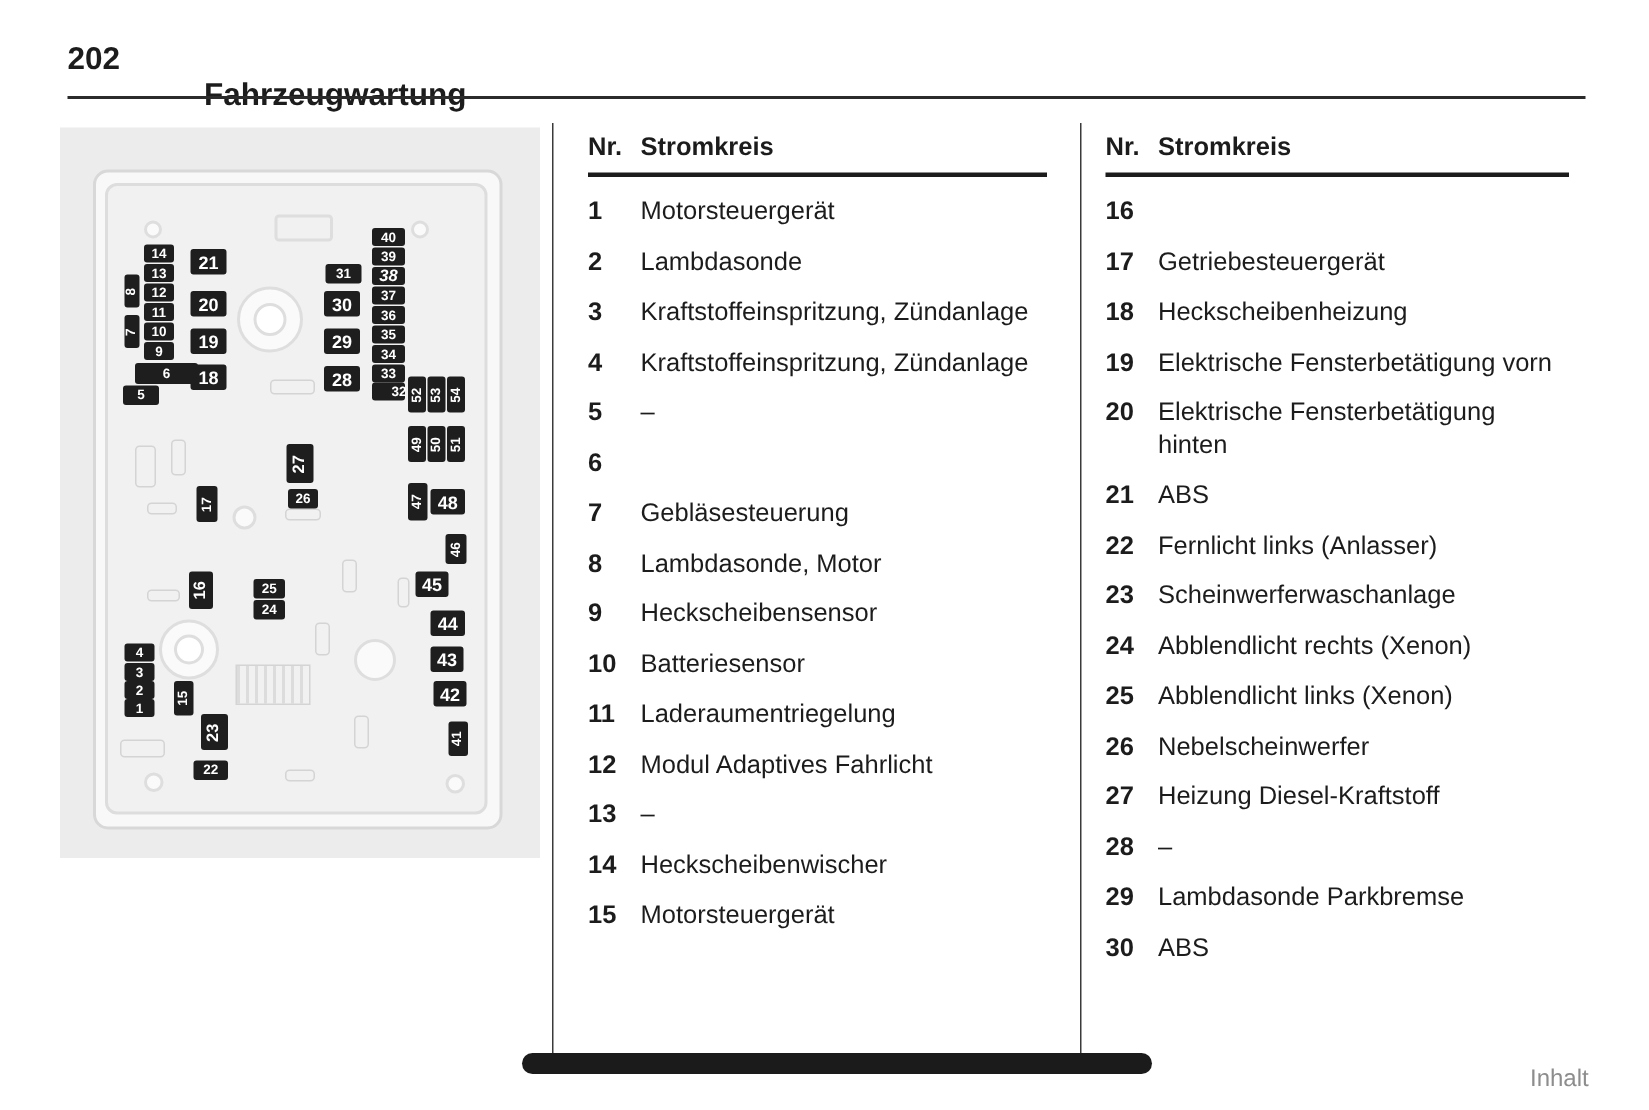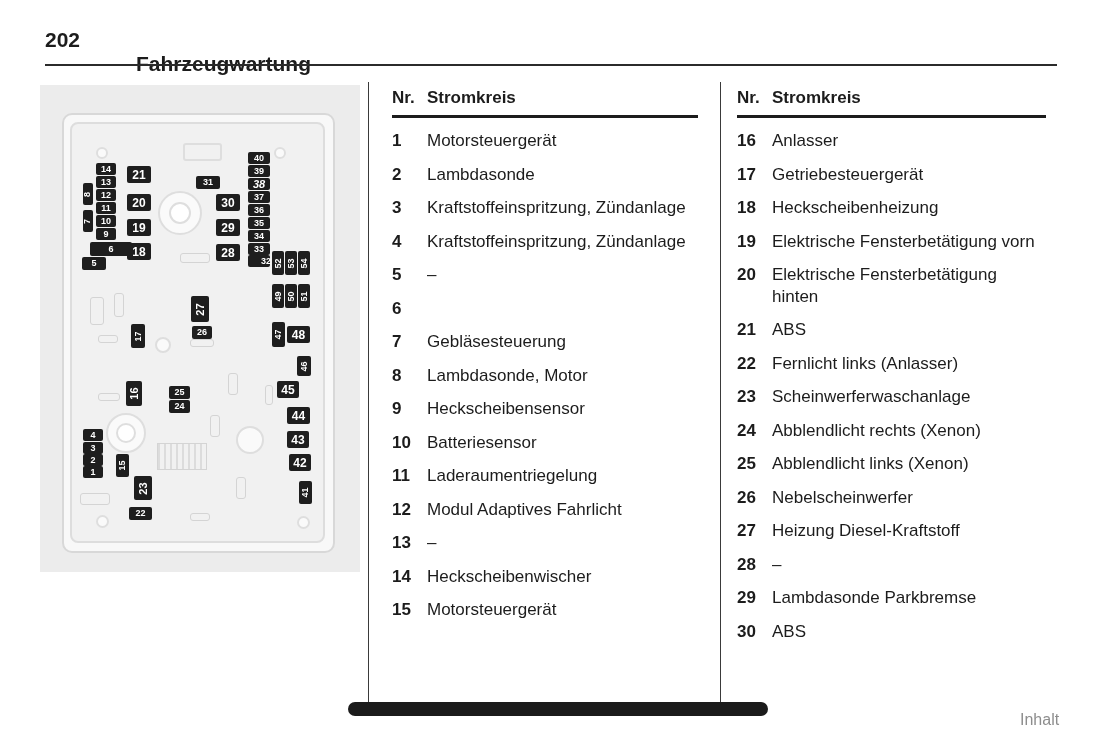--- a/index.html
+++ b/index.html
@@ -118,21 +118,21 @@
       </div>
       <div class="chip" style="left: 87px; top: 109px; width: 24px; height: 17px;">
         <span style="font-size: 12px;">20</span>
       </div>
       <div class="chip" style="left: 87px; top: 134px; width: 24px; height: 17px;">
         <span style="font-size: 12px;">19</span>
       </div>
       <div class="chip" style="left: 87px; top: 158px; width: 24px; height: 17px;">
         <span style="font-size: 12px;">18</span>
       </div>
-      <div class="chip" style="left: 156px; top: 91px; width: 24px; height: 13px;">
+      <div class="chip" style="left: 177px; top: 91px; width: 24px; height: 13px;">
         <span style="font-size: 9px;">31</span>
       </div>
       <div class="chip" style="left: 176px; top: 109px; width: 24px; height: 17px;">
         <span style="font-size: 12px;">30</span>
       </div>
       <div class="chip" style="left: 176px; top: 134px; width: 24px; height: 17px;">
         <span style="font-size: 12px;">29</span>
       </div>
       <div class="chip" style="left: 176px; top: 159px; width: 24px; height: 17px;">
         <span style="font-size: 12px;">28</span>
@@ -320,21 +320,20 @@
 </section>
 
 <section class="abs col c2">
   <div class="thead">
     <span class="nr-h">Nr.</span>
     <span>Stromkreis</span>
   </div>
   <div>
       <div class="row">
         <span class="nr">16</span>
-        <span class="circuit">Anlasser</span>
       </div>
       <div class="row">
         <span class="nr">17</span>
         <span class="circuit">Getriebesteuergerät</span>
       </div>
       <div class="row">
         <span class="nr">18</span>
         <span class="circuit">Heckscheibenheizung</span>
       </div>
       <div class="row">

